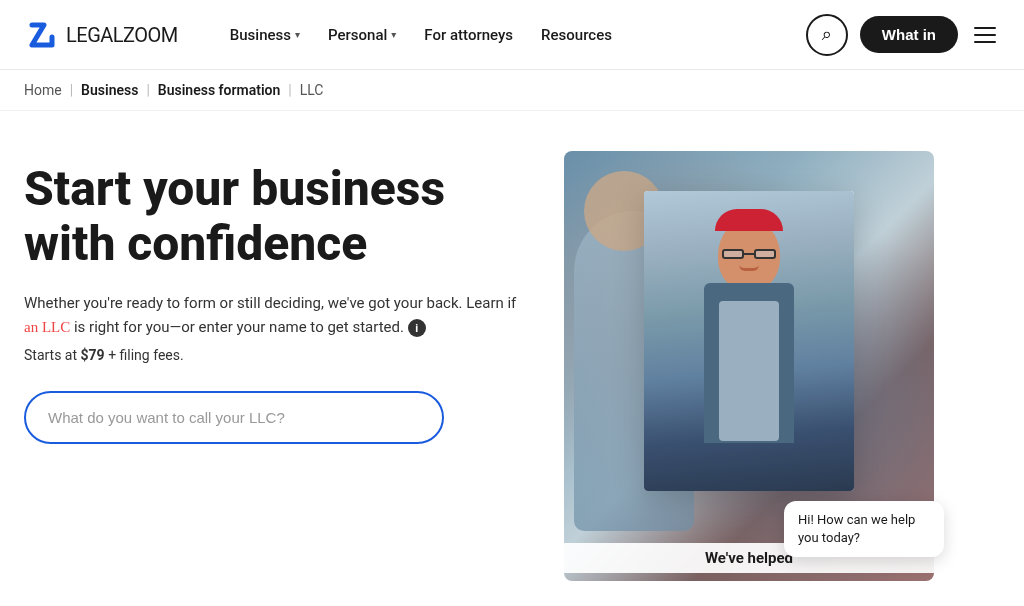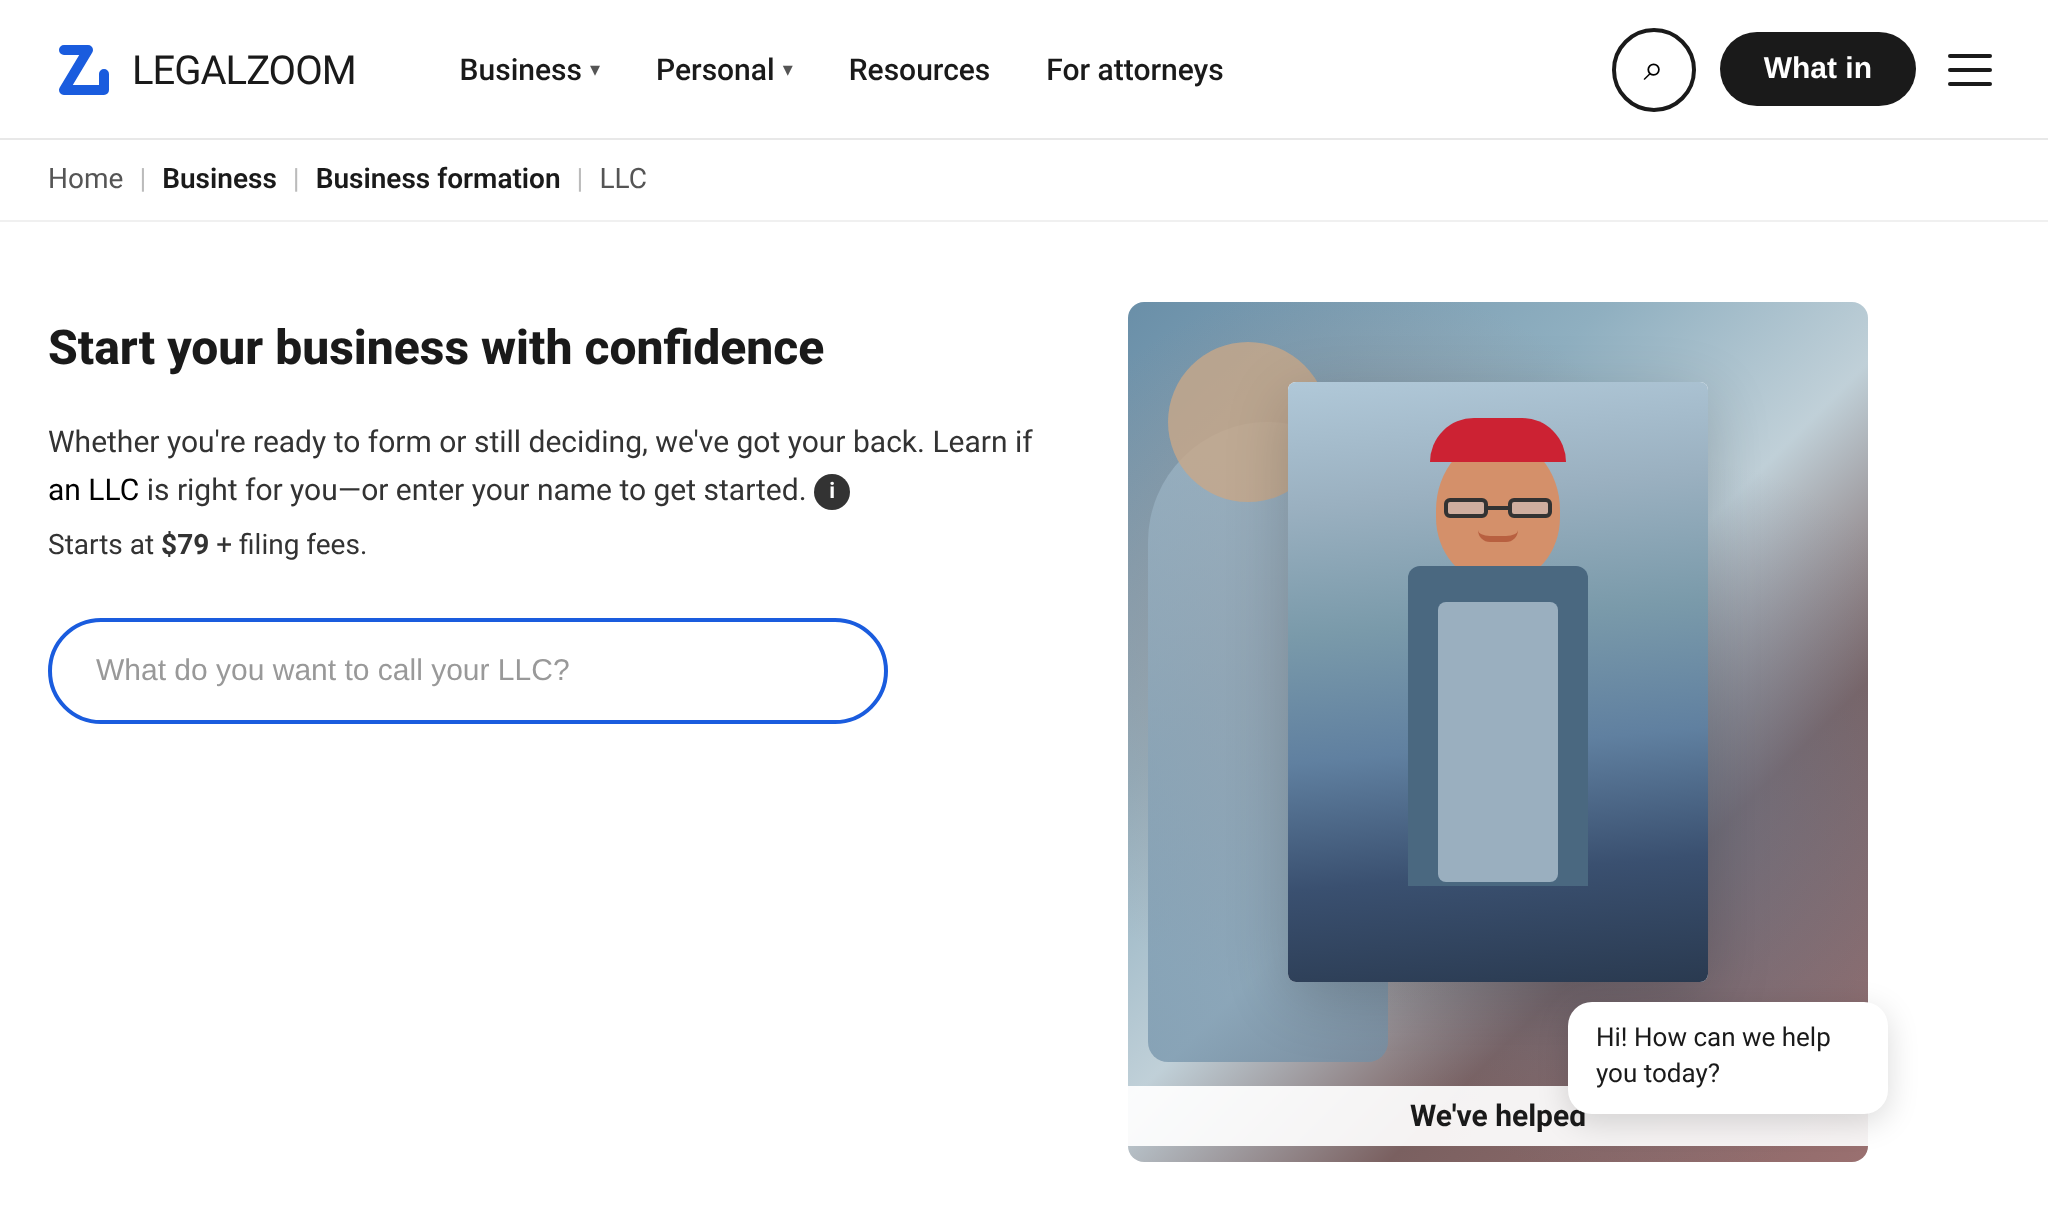--- a/index.html
+++ b/index.html
@@ -125,35 +125,36 @@
       padding: 40px 24px 24px 24px;
       gap: 40px;
       height: calc(606px - 70px - 46px);
     }
     .left-panel {
       flex: 1;
       max-width: 500px;
       padding-top: 10px;
     }
     .hero-title {
-      font-size: 24px;
+      font-size: 48px;
       font-weight: 800;
       line-height: 1.15;
       color: #1a1a1a;
       margin-bottom: 20px;
     }
     .hero-desc {
       font-size: 15px;
       line-height: 1.6;
       color: #333;
       margin-bottom: 8px;
     }
     .hero-desc a {
-      color: #000000;
+      color: #ef4444;
       text-decoration: none;
+      font-family: Liberation Serif, serif;
     }
     .info-icon {
       display: inline-flex;
       align-items: center;
       justify-content: center;
       width: 18px;
       height: 18px;
       background: #333;
       color: #fff;
       border-radius: 50%;
@@ -278,24 +279,24 @@
   <nav class="nav">
     <div class="nav-item">
       <span>Business</span>
       <span class="chevron">▾</span>
     </div>
     <div class="nav-item">
       <span>Personal</span>
       <span class="chevron">▾</span>
     </div>
     <div class="nav-item">
+      <span>For attorneys</span>
+    </div>
+    <div class="nav-item">
       <span>Resources</span>
-    </div>
-    <div class="nav-item">
-      <span>For attorneys</span>
     </div>
   </nav>
 
   <div class="nav-actions">
     <button class="search-btn">
       <span>⌕</span>
     </button>
     <button class="sign-in-btn">What in</button>
     <button class="menu-btn">
       <span></span>

